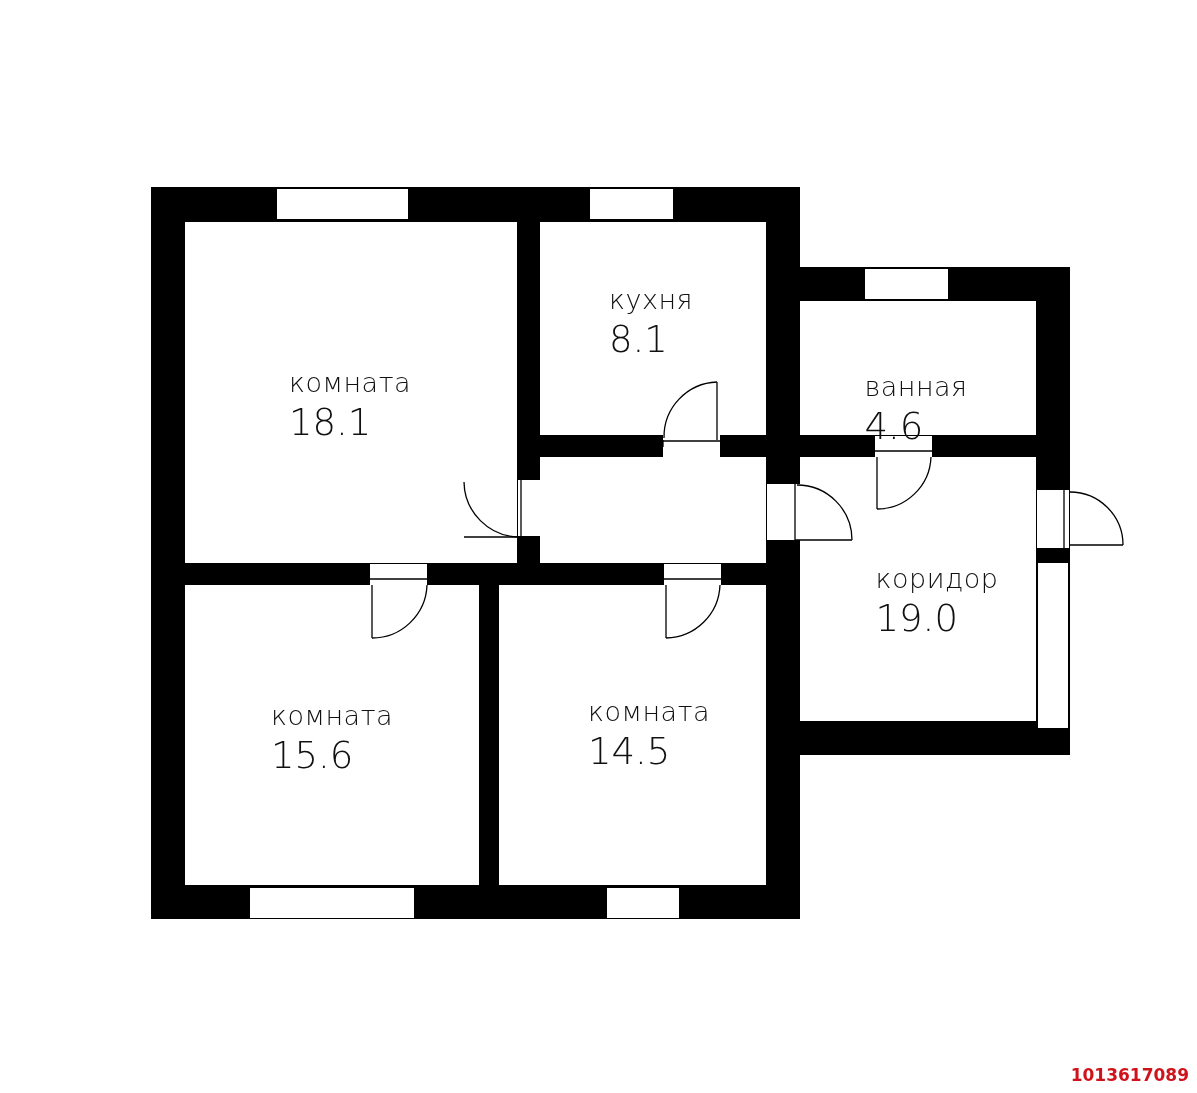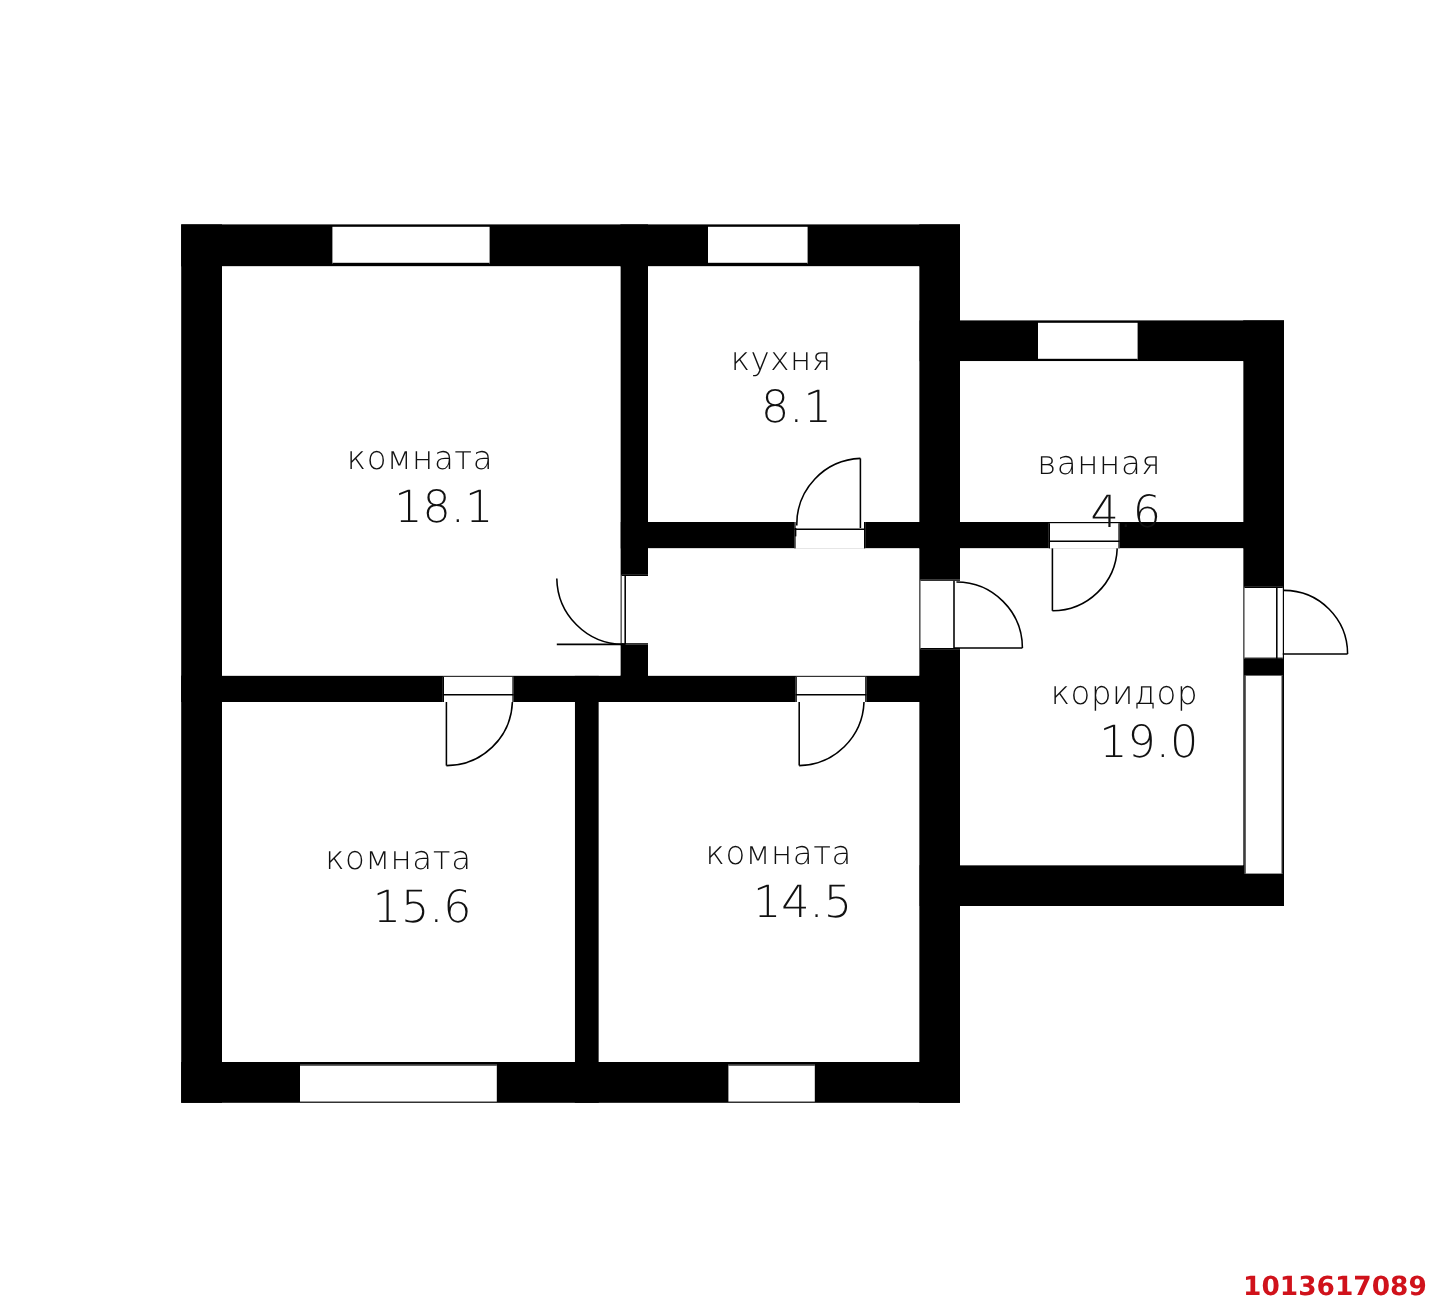--- a/index.html
+++ b/index.html
@@ -1,25 +1,25 @@
 <!DOCTYPE html>
 <html><head>
 <meta charset="utf-8">
 <style>
   html, body { margin:0; padding:0; background:#ffffff; }
   body { width:1197px; height:1093px; position:relative; overflow:hidden; font-family:"DejaVu Sans", sans-serif; }
   #plan { position:absolute; left:0; top:0; width:1197px; height:1093px; }
   .wall { position:absolute; background:#000; }
   .room { position:absolute; background:#fff; }
   .win { position:absolute; background:#fff; box-sizing:border-box; }
-  .label { position:absolute; text-align:right; color:#111; font-family:"DejaVu Sans", sans-serif; font-weight:300; line-height:1.22; transform:translateX(-50%); white-space:nowrap; }
+  .label { position:absolute; text-align:left; color:#111; font-family:"DejaVu Sans", sans-serif; font-weight:300; line-height:1.22; transform:translateX(-50%); white-space:nowrap; }
   .label .name { font-size:27px; letter-spacing:0.5px; display:block; }
   .label .area { font-size:37px; display:block; }
   .watermark { position:absolute; left:398px; top:478px; font-family:"DejaVu Sans", sans-serif; font-weight:bold; font-size:118px; letter-spacing:-2px; color:rgba(170,170,170,0.28); pointer-events:none; line-height:1; }
-  .listing-id { position:absolute; right:8px; bottom:8px; color:#d0121b; font-family:"DejaVu Sans", sans-serif; font-weight:bold; font-size:22px; }
+  .listing-id { position:absolute; right:8px; bottom:8px; color:#d0121b; font-family:"DejaVu Sans", sans-serif; font-weight:bold; font-size:17px; }
   svg.doors { position:absolute; left:0; top:0; }
 </style>
 </head>
 <body>
 
 <div id="plan">
 
   <div class="wall" style="left:151px;top:187px;width:649px;height:35px;"></div>
   <div class="wall" style="left:151px;top:187px;width:34px;height:732px;"></div>
   <div class="wall" style="left:151px;top:885px;width:649px;height:34px;"></div>

